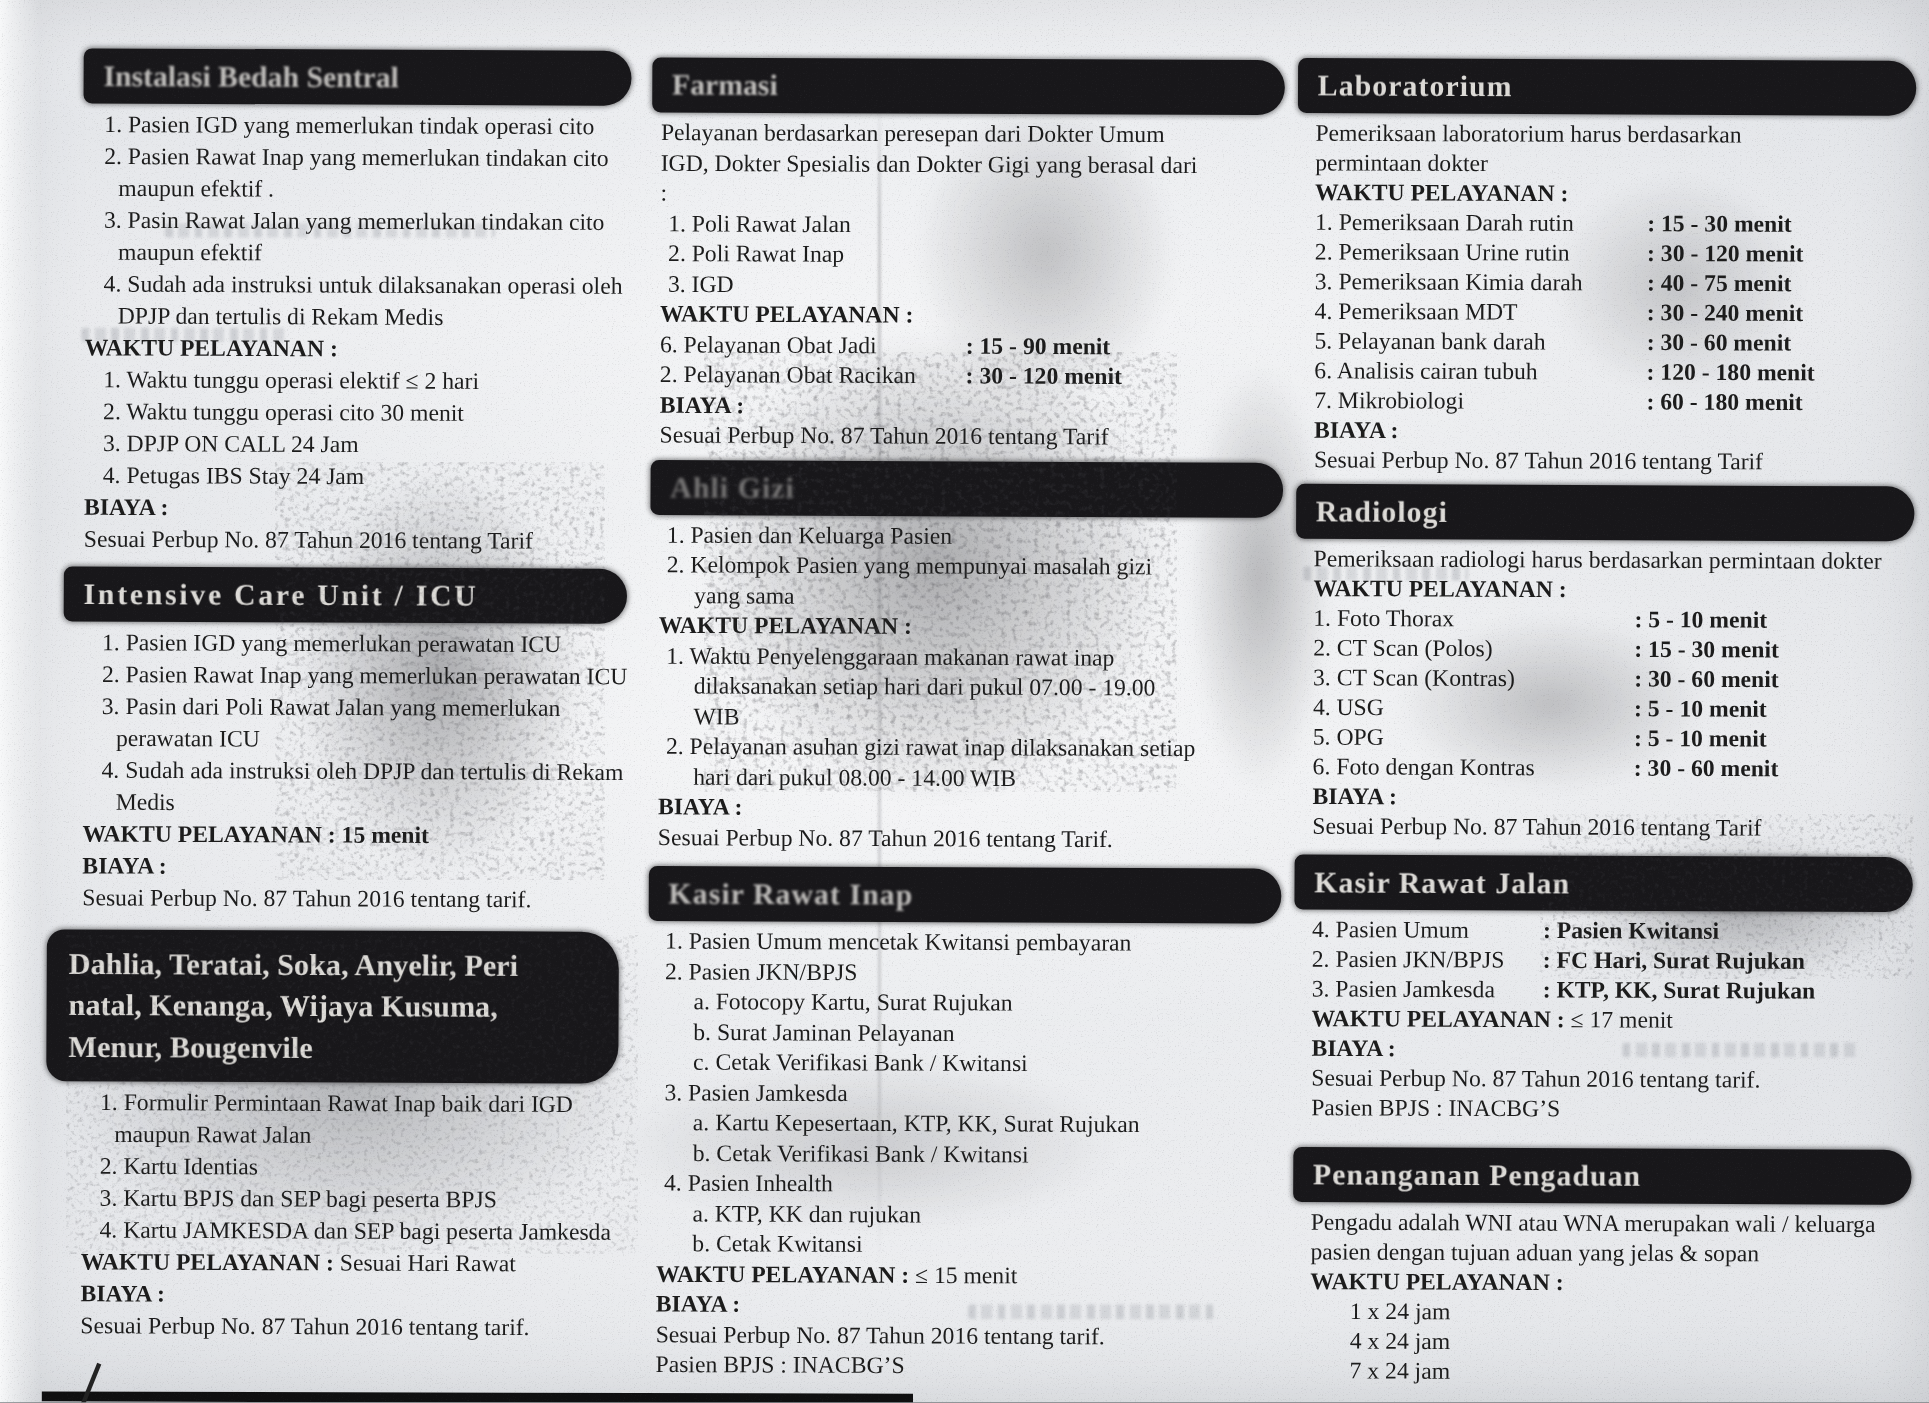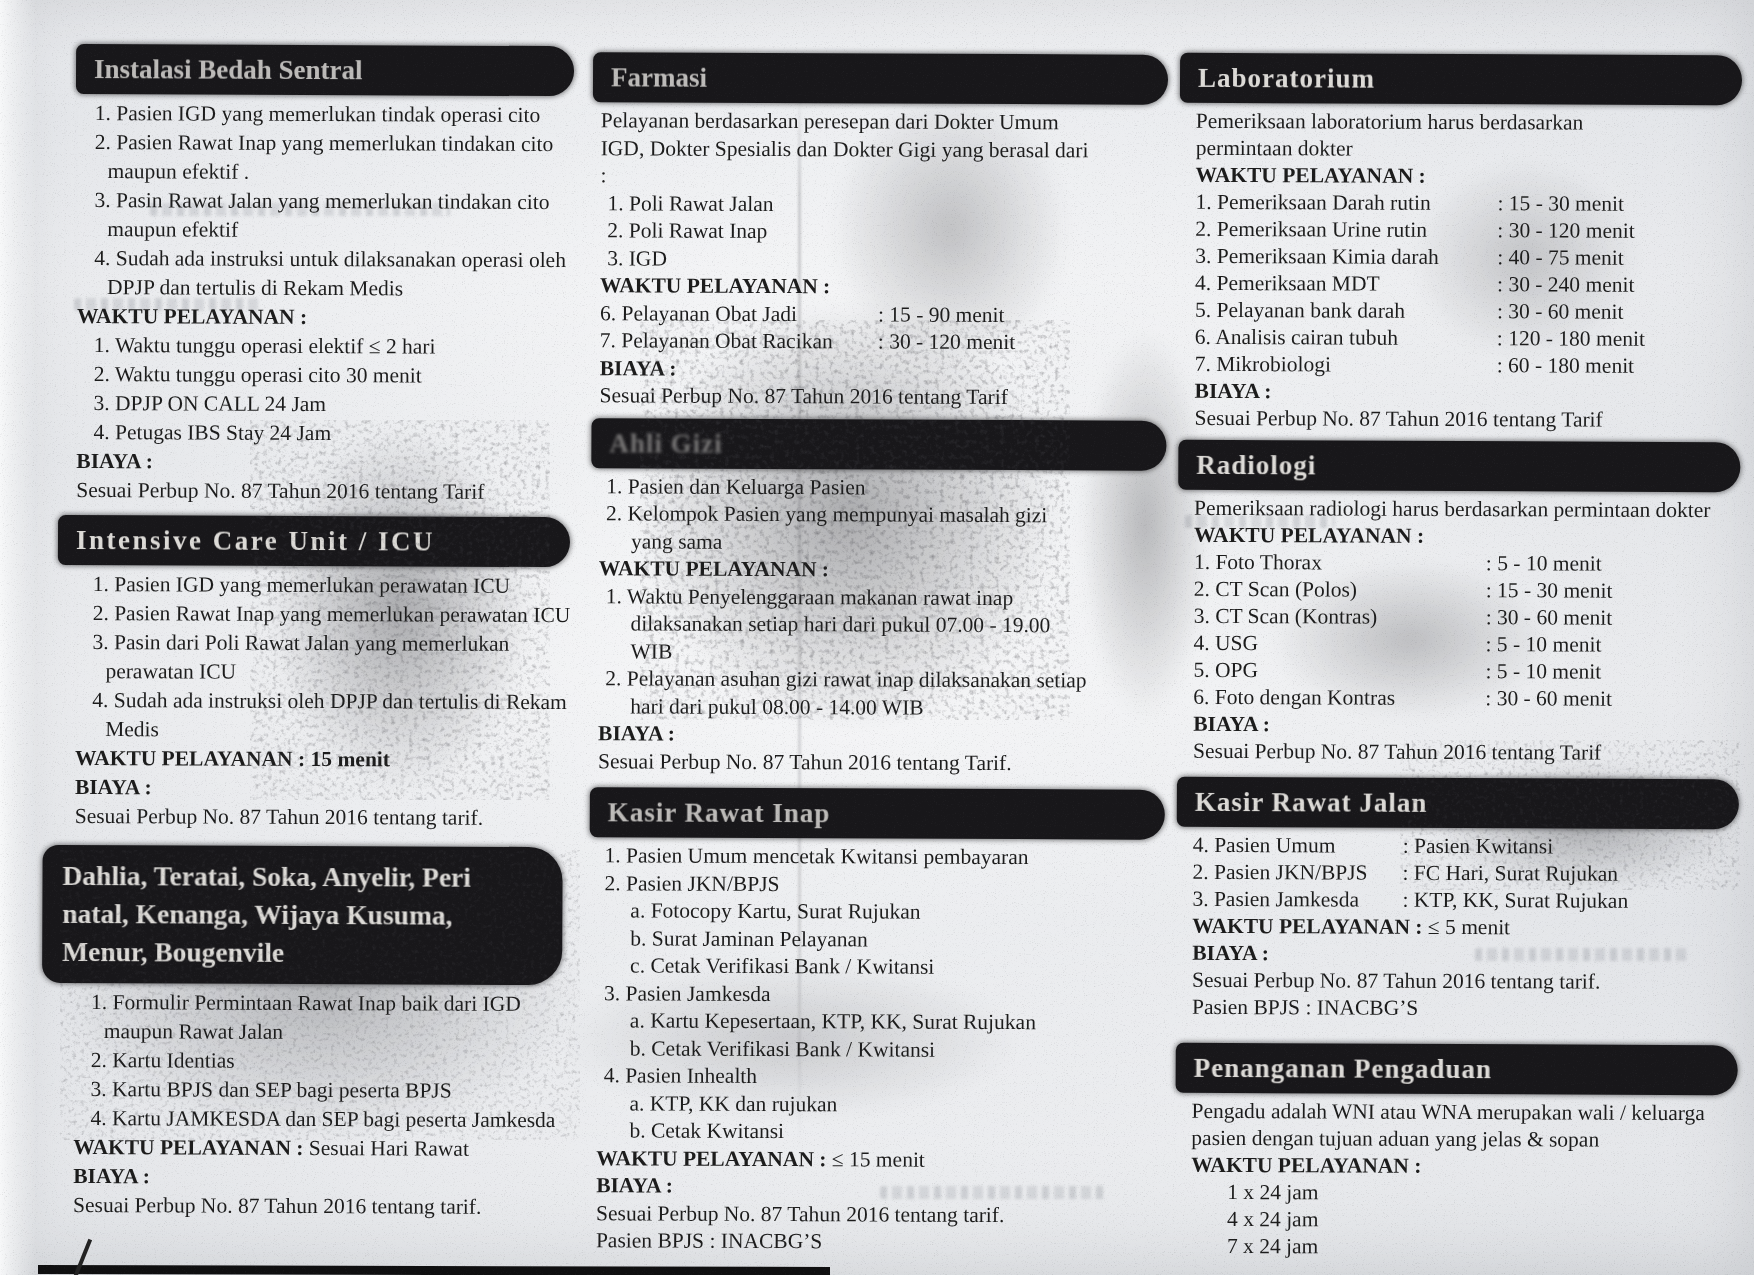--- a/index.html
+++ b/index.html
@@ -33,21 +33,21 @@
 
   .body{padding:5px 0 0 16px;}
   .col2 .body{padding-left:8px;}
   .col3 .body{padding-left:16px;}
   .col1 .li{padding-left:30px;text-indent:-13px;}
   .col2 .li{padding-left:32px;text-indent:-25px;}
   .sub{margin-left:26px;}
   .b{font-weight:700;}
   .row{display:flex;}
   .row .lbl{flex:0 0 auto;}
-  .row .val{flex:0 0 auto;white-space:nowrap;}
+  .row .val{flex:0 0 auto;white-space:nowrap;font-weight:bold;}
   .rows-far .lbl{width:278px;}
   .rows-lab .lbl{width:302px;}
   .rows-rad .lbl{width:292px;}
   .rows-kj  .lbl{width:210px;}
   .pad-item{margin-left:36px;}
   .mt1{margin-top:10px;} .mt2{margin-top:14px;} .mt3{margin-top:8px;} .mt4{margin-top:12px;} .mt5{margin-top:22px;}
   .intro-narrow{max-width:478px;}
 
   .crease{position:absolute;left:798px;top:90px;width:3px;height:1060px;
           background:linear-gradient(180deg,rgba(70,70,76,0),rgba(70,70,76,.22) 10%,rgba(70,70,76,.16) 82%,rgba(70,70,76,0));
@@ -151,21 +151,21 @@
           <div>Pelayanan berdasarkan peresepan dari Dokter Umum IGD, Dokter Spesialis dan Dokter Gigi yang berasal dari :</div>
           <div class="li">1. Poli Rawat Jalan</div>
           <div class="li">2. Poli Rawat Inap</div>
           <div class="li">3. IGD</div>
           <div class="b">WAKTU PELAYANAN :</div>
           <div class="row rows-far">
             <span class="lbl">6. Pelayanan Obat Jadi</span>
             <span class="val">: 15 - 90 menit</span>
           </div>
           <div class="row rows-far">
-            <span class="lbl">7. Pelayanan Obat Racikan</span>
+            <span class="lbl">2. Pelayanan Obat Racikan</span>
             <span class="val">: 30 - 120 menit</span>
           </div>
           <div class="b">BIAYA :</div>
           <div>Sesuai Perbup No. 87 Tahun 2016 tentang Tarif</div>
         </div>
       </section>
 
       <section class="mt3">
         <header class="bar">
           <span class="t t-heavy sp1">Ahli Gizi</span>
@@ -298,21 +298,21 @@
           <div class="row rows-kj">
             <span class="lbl">2. Pasien JKN/BPJS</span>
             <span class="val">: FC Hari, Surat Rujukan</span>
           </div>
           <div class="row rows-kj">
             <span class="lbl">3. Pasien Jamkesda</span>
             <span class="val">: KTP, KK, Surat Rujukan</span>
           </div>
           <div>
             <span class="b">WAKTU PELAYANAN :</span>
-            <span>≤ 5 menit</span>
+            <span>≤ 17 menit</span>
           </div>
           <div class="b">BIAYA :</div>
           <div>Sesuai Perbup No. 87 Tahun 2016 tentang tarif.</div>
           <div>Pasien BPJS : INACBG’S</div>
         </div>
       </section>
 
       <section class="mt5">
         <header class="bar">
           <span class="t t-light sp1">Penanganan Pengaduan</span>

